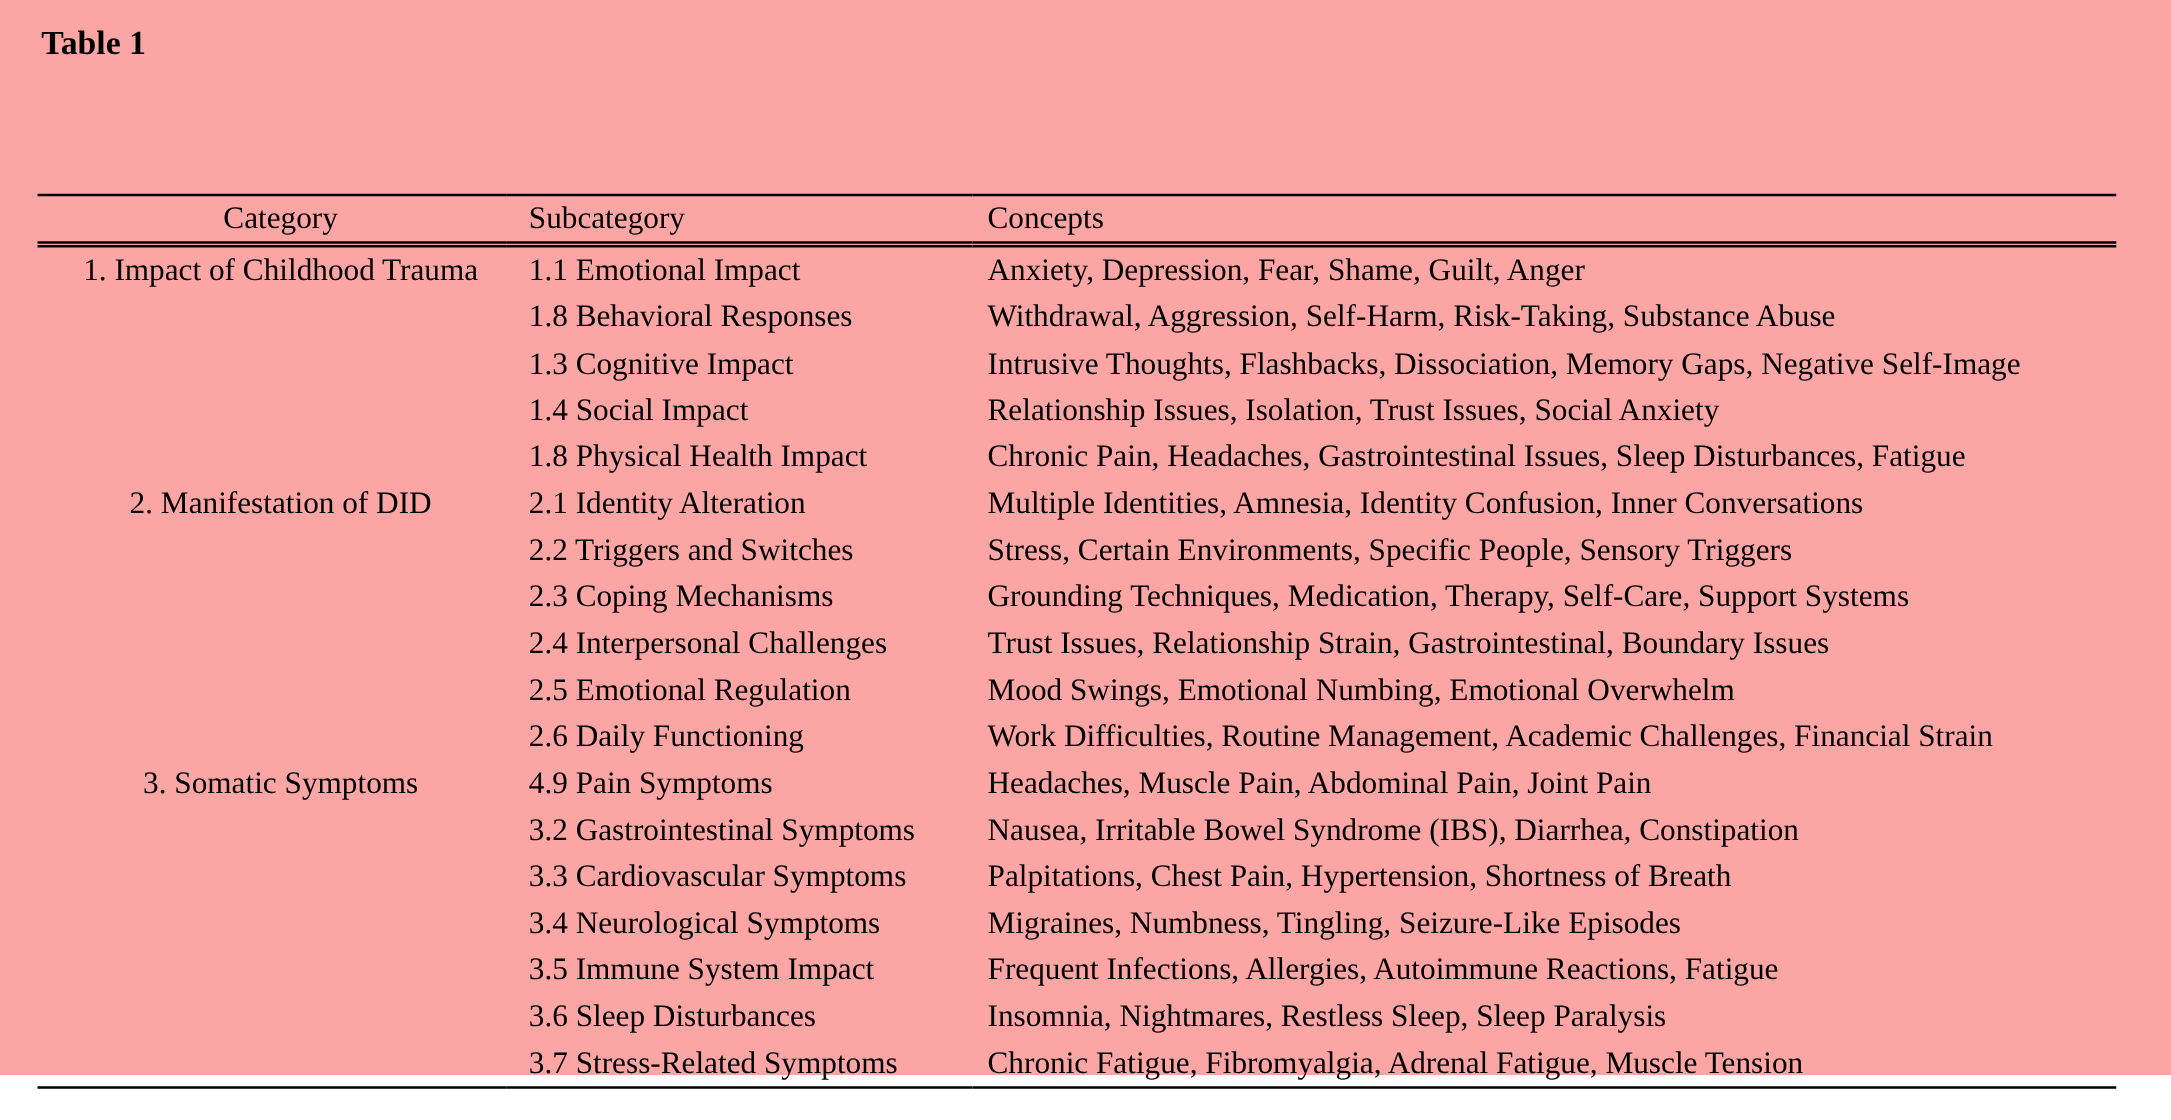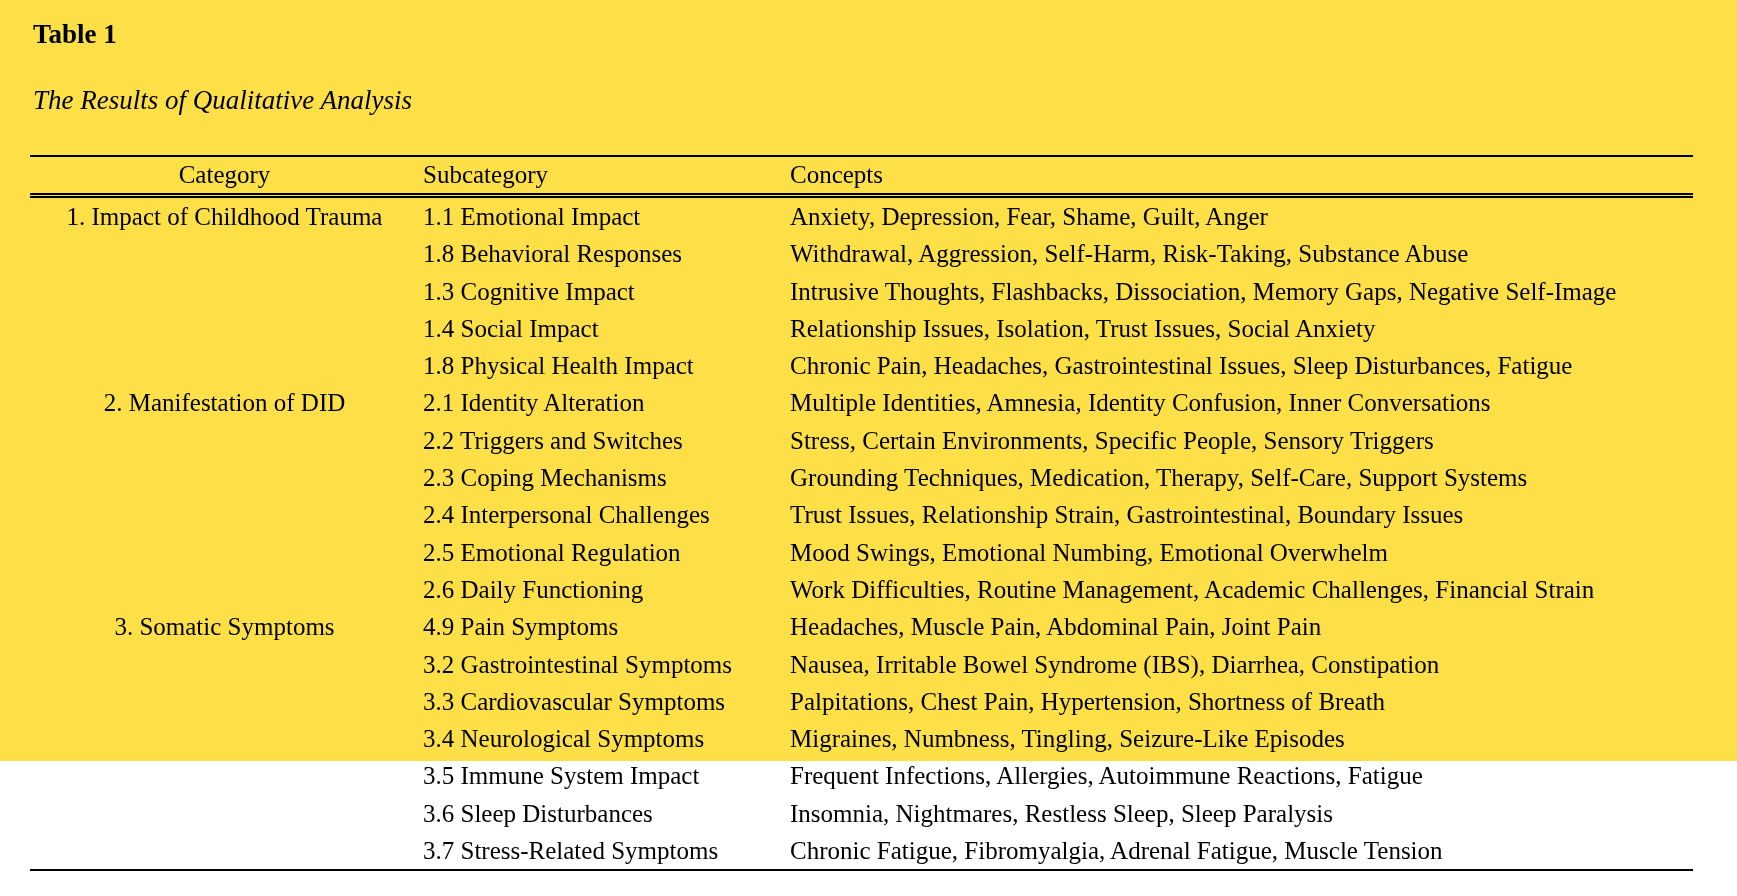--- a/index.html
+++ b/index.html
@@ -3,21 +3,21 @@
 <meta charset="utf-8">
 <style>
   * { margin: 0; padding: 0; box-sizing: border-box; }
   html, body {
     width: 1737px; height: 896px;
     background: #ffffff;
     color: #000000;
     font-family: "Liberation Serif", "DejaVu Serif", serif;
     overflow: hidden;
   }
-  .page { position: relative; width: 1737px; height: 761px; background: #fde047; padding-left: 18px; }
+  .page { position: relative; width: 1737px; height: 860px; background: #fca5a5; padding-left: 18px; }
 
   .table-label {
     position: absolute; left: 33px; top: 18px;
     font-size: 27px; font-weight: bold; line-height: 32px;
     white-space: nowrap;
   }
   .table-title {
     position: absolute; left: 33px; top: 84px;
     font-size: 27px; font-style: italic; line-height: 32px;
     white-space: nowrap;
@@ -52,21 +52,20 @@
   th.col-category, td.cell-category   { padding-left: 14px; text-align: center; }
   th.col-subcategory, td.cell-subcategory { padding-left: 18px; }
   th.col-concepts, td.cell-concepts   { padding-left: 12px; }
 </style>
 </head>
 <body>
 
 <div class="page">
 
   <div class="table-label">Table 1</div>
-  <div class="table-title">The Results of Qualitative Analysis</div>
 
   <table class="results">
     <colgroup>
       <col class="c1">
         <col class="c2">
         <col class="c3">
     </colgroup>
     <thead>
       <tr>
         <th class="col-category">Category</th>

